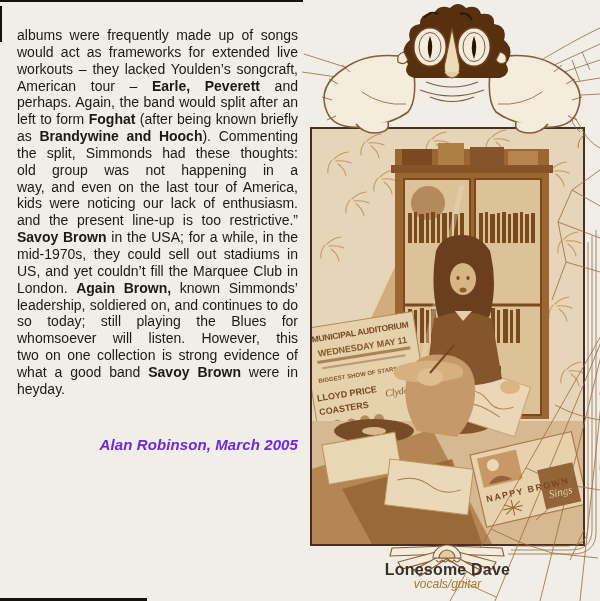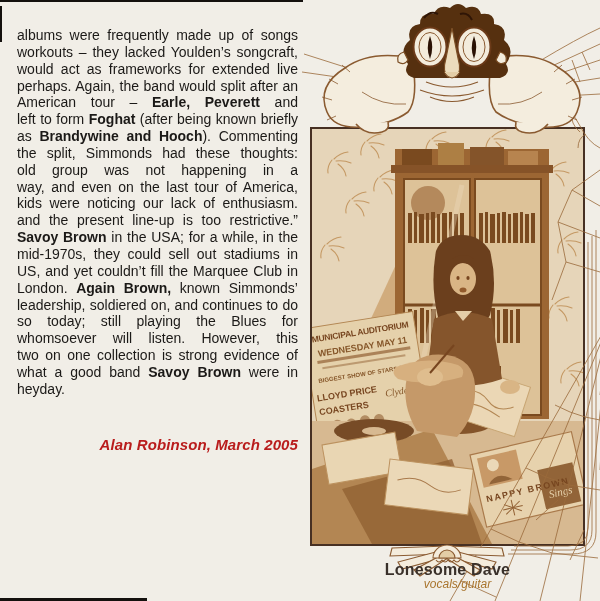--- a/index.html
+++ b/index.html
@@ -16,57 +16,57 @@
   }
   .article .line{
     text-align:justify;text-align-last:justify;
     white-space:normal;height:16.85px;overflow:hidden;
   }
   .article .line.last{text-align-last:left;}
   .article b{font-weight:bold;}
   .byline{
     position:absolute;left:17px;top:436px;width:281px;
     text-align:right;font-weight:bold;font-style:italic;
-    font-size:15px;color:#b91c1c;letter-spacing:0.1px;
+    font-size:15px;color:#6d28d9;letter-spacing:0.1px;
   }
   
   .photo-frame{
     position:absolute;left:310px;top:127px;width:271px;height:415px;
     border:2px solid #473023;background:#ecdfc8;z-index:2;
   }
   .photo-frame svg{display:block;}
   
   .deco{
     position:absolute;left:300px;top:0;width:300px;height:601px;
     z-index:3;pointer-events:none;
   }
   
   .caption-name{
     position:absolute;left:310px;top:561px;width:275px;text-align:center;
     font-weight:bold;font-size:16px;color:#39302a;letter-spacing:0.2px;z-index:4;
   }
   .caption-role{
-    position:absolute;left:320px;top:577px;width:275px;text-align:center;
+    position:absolute;left:310px;top:577px;width:275px;text-align:center;
     font-style:italic;font-size:12px;color:#a9752e;z-index:4;
   }
   
   .edge{position:absolute;background:#14110e;z-index:5;}
   .edge.top{left:0;top:0;width:303px;height:2px;}
   .edge.bottom{left:0;top:598px;width:147px;height:3px;}
   .edge.left{left:0;top:6px;width:2px;height:36px;}
 </style>
 </head>
 <body>
 
 <div class="article" id="article">
     <div class="line"><span>albums were frequently made up of songs that</span></div>
+    <div class="line"><span>would act as frameworks for extended live</span></div>
     <div class="line"><span>workouts – they lacked Youlden’s songcraft,</span></div>
-    <div class="line"><span>would act as frameworks for extended live</span></div>
+    <div class="line"><span>American tour – </span><b>Earle, Peverett</b><span> and </span></div>
     <div class="line"><span>perhaps. Again, the band would split after an</span></div>
-    <div class="line"><span>American tour – </span><b>Earle, Peverett</b><span> and </span></div>
     <div class="line"><span>left to form </span><b>Foghat</b><span> (after being known briefly</span></div>
     <div class="line"><span>as </span><b>Brandywine and Hooch</b><span>). Commenting on</span></div>
     <div class="line"><span>the split, Simmonds had these thoughts: “The</span></div>
     <div class="line"><span>old group was not happening in a spontaneous</span></div>
     <div class="line"><span>way, and even on the last tour of America, the</span></div>
     <div class="line"><span>kids were noticing our lack of enthusiasm.</span></div>
     <div class="line"><span>and the present line-up is too restrictive.”</span></div>
     <div class="line"><b>Savoy Brown</b><span> in the USA; for a while, in the</span></div>
     <div class="line"><span>mid-1970s, they could sell out stadiums in the</span></div>
     <div class="line"><span>US, and yet couldn’t fill the Marquee Club in</span></div>

